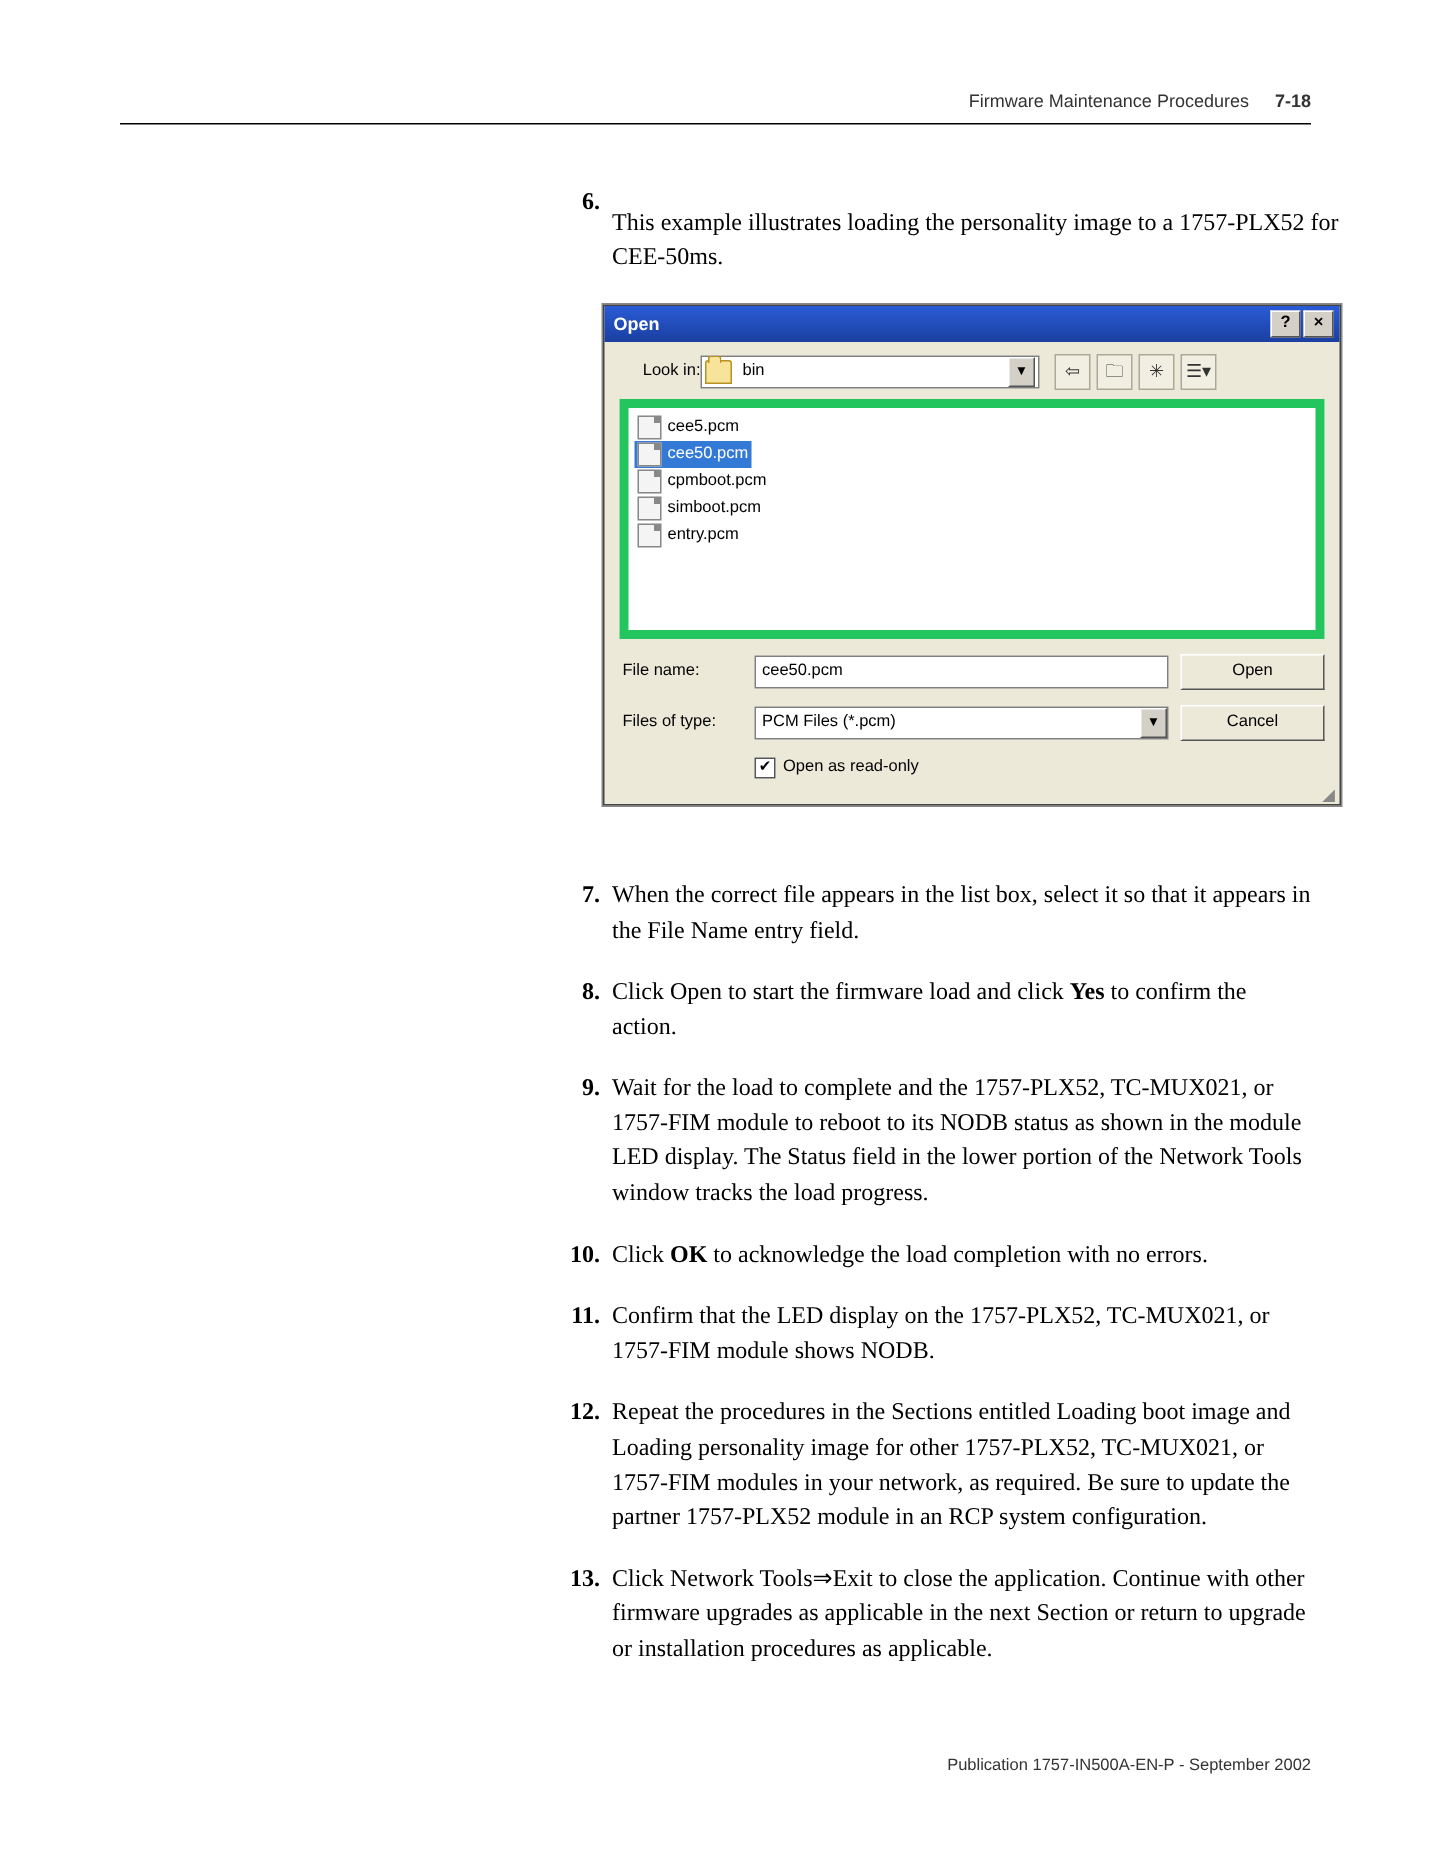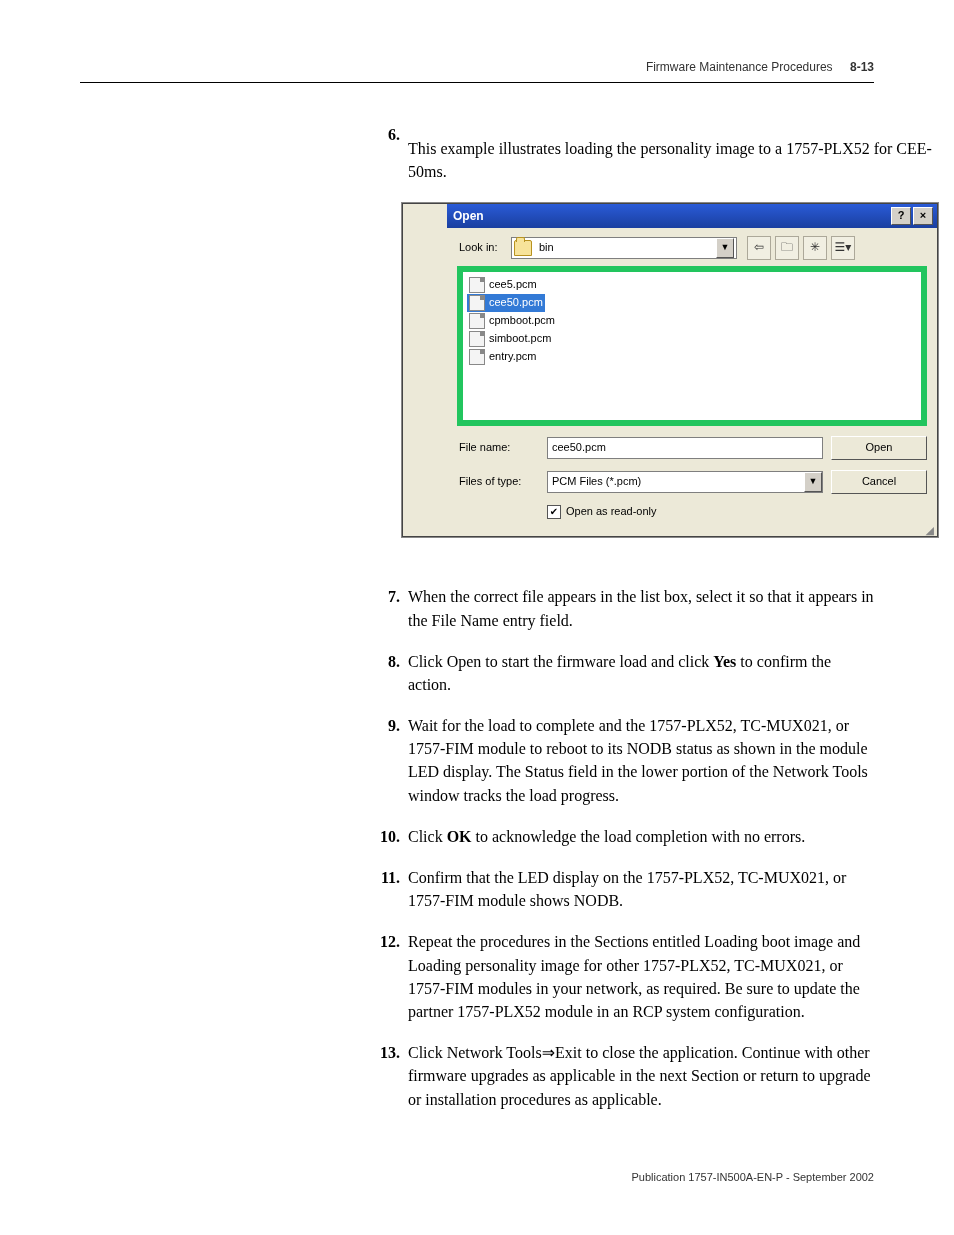--- a/index.html
+++ b/index.html
@@ -49,21 +49,20 @@
 
   
   .dialog-wrap { margin: 20px 0 30px -6px; }
   .dialog {
     width: 490px;
     font-family: Tahoma, Arial, sans-serif;
     font-size: 11px;
     border: 1px solid #444;
     background: #ece9d8;
     box-shadow: 0 0 0 1px #888;
-    padding-left: 44px;
   }
   .titlebar {
     background: linear-gradient(#2a5bd7, #1a3fa0);
     color: #fff;
     font-weight: bold;
     padding: 3px 4px 3px 6px;
     display: flex;
     align-items: center;
   }
   .titlebar .ttl { flex: 1; font-size: 12px; }
@@ -73,21 +72,21 @@
     border: 1px solid #fff;
     border-right-color:#555; border-bottom-color:#555;
     color:#000; font-weight:bold;
     font-size:11px; line-height:14px; text-align:center;
     margin-left:2px;
   }
   .look-row {
     display:flex; align-items:center;
     padding: 8px 10px 6px 12px;
   }
-  .look-row .lbl { width:52px; }
+  .look-row .lbl { width:52px;text-align:right; }
   .lookin {
     display:flex; align-items:center;
     border: 1px solid #7f7f7f;
     background:#fff;
     height:20px; width:220px;
     padding:0 2px;
     justify-content:flex-end;
   }
   .lookin .dropbtn, .combo .dropbtn {
     width:16px;height:18px;
@@ -156,21 +155,21 @@
     text-align:right;
     font-family:Arial,Helvetica,sans-serif;font-size:11px;color:#333;
   }
 </style>
 </head>
 <body>
 
 <div class="page">
   <div class="header">
     <span>Firmware Maintenance Procedures</span>
-    <span class="pagenum">8-13</span>
+    <span class="pagenum">7-18</span>
   </div>
 
   <div class="content-col">
     <ol class="steps">
       <li>
         <span class="num">6.</span>
         <span class="txt">
           <div class="subpara">This example illustrates loading the personality image to a 1757-PLX52 for CEE-50ms.</div>
 
           

